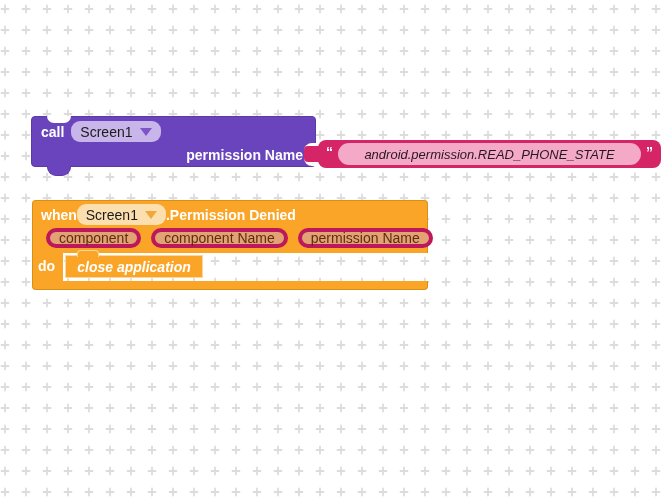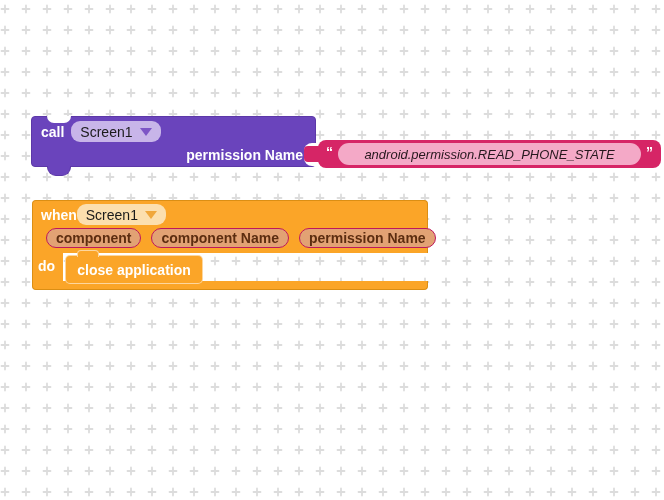--- a/index.html
+++ b/index.html
@@ -53,29 +53,29 @@
              border:1px solid #DB8E14;border-bottom:none;border-radius:4px 4px 0 0;
              box-sizing:border-box;}
   #when-leftcol{position:absolute;left:0;top:53px;width:31px;height:28px;
              background:#FBA528;border-left:1px solid #DB8E14;box-sizing:border-box;}
   #when-foot{position:absolute;left:0;top:81px;width:396px;height:9px;background:#FBA528;
              border:1px solid #DB8E14;border-top:none;border-radius:0 0 4px 4px;
              box-sizing:border-box;}
   #when-row1{position:absolute;left:0;top:2px;height:25px;padding-left:9px;gap:0;}
   #when-row2{position:absolute;left:0;top:27px;height:22px;padding-left:14px;gap:10px;}
   .param-chip{display:inline-flex;align-items:center;height:20px;padding:0 9px;
-              border-radius:10px;background:#E2A274;border:1px solid #be185d;
-              color:#5C2D10;font-size:14px;font-weight:700;box-sizing:border-box;
+              border-radius:10px;background:#E2A274;border:4px solid #be185d;
+              color:#5C2D10;font-size:14px;font-weight:400;box-sizing:border-box;
               white-space:nowrap;cursor:default;}
   #do-label{position:absolute;left:6px;top:58px;}
 
-  #close-block{position:absolute;left:33px;top:55px;width:138px;height:29px;
+  #close-block{position:absolute;left:33px;top:55px;width:138px;height:23px;
                background:#FBA528;border:1px solid rgba(255,255,255,0.55);
-               border-radius:5px;display:flex;align-items:center;justify-content:center;
-               box-sizing:border-box;}
+               border-radius:0;display:flex;align-items:center;justify-content:center;
+               box-sizing:border-box;font-style:italic;}
   #close-notch{position:absolute;left:11px;top:-6px;width:22px;height:7px;
                background:#FBA528;border:1px solid rgba(255,255,255,0.55);
                border-bottom:none;border-radius:4px 4px 0 0;box-sizing:border-box;}
 </style>
 </head>
 <body>
 
 <div id="workspace">
 
   <svg id="grid-svg" width="664" height="500" aria-hidden="true">
@@ -117,20 +117,21 @@
     <div id="when-head"></div>
     <div id="when-leftcol"></div>
     <div id="when-foot"></div>
 
     <div id="when-row1" class="row">
       <span class="wlabel">when</span>
       <span class="dd-chip dd-cream">
         <span>Screen1</span>
         <span class="tri tri-orange"></span>
       </span>
+      <span class="wlabel">.Permission Denied</span>
     </div>
 
     <div id="when-row2" class="row">
       <span class="param-chip">component</span>
       <span class="param-chip">component Name</span>
       <span class="param-chip">permission Name</span>
     </div>
 
     <span id="do-label" class="wlabel">do</span>
 

